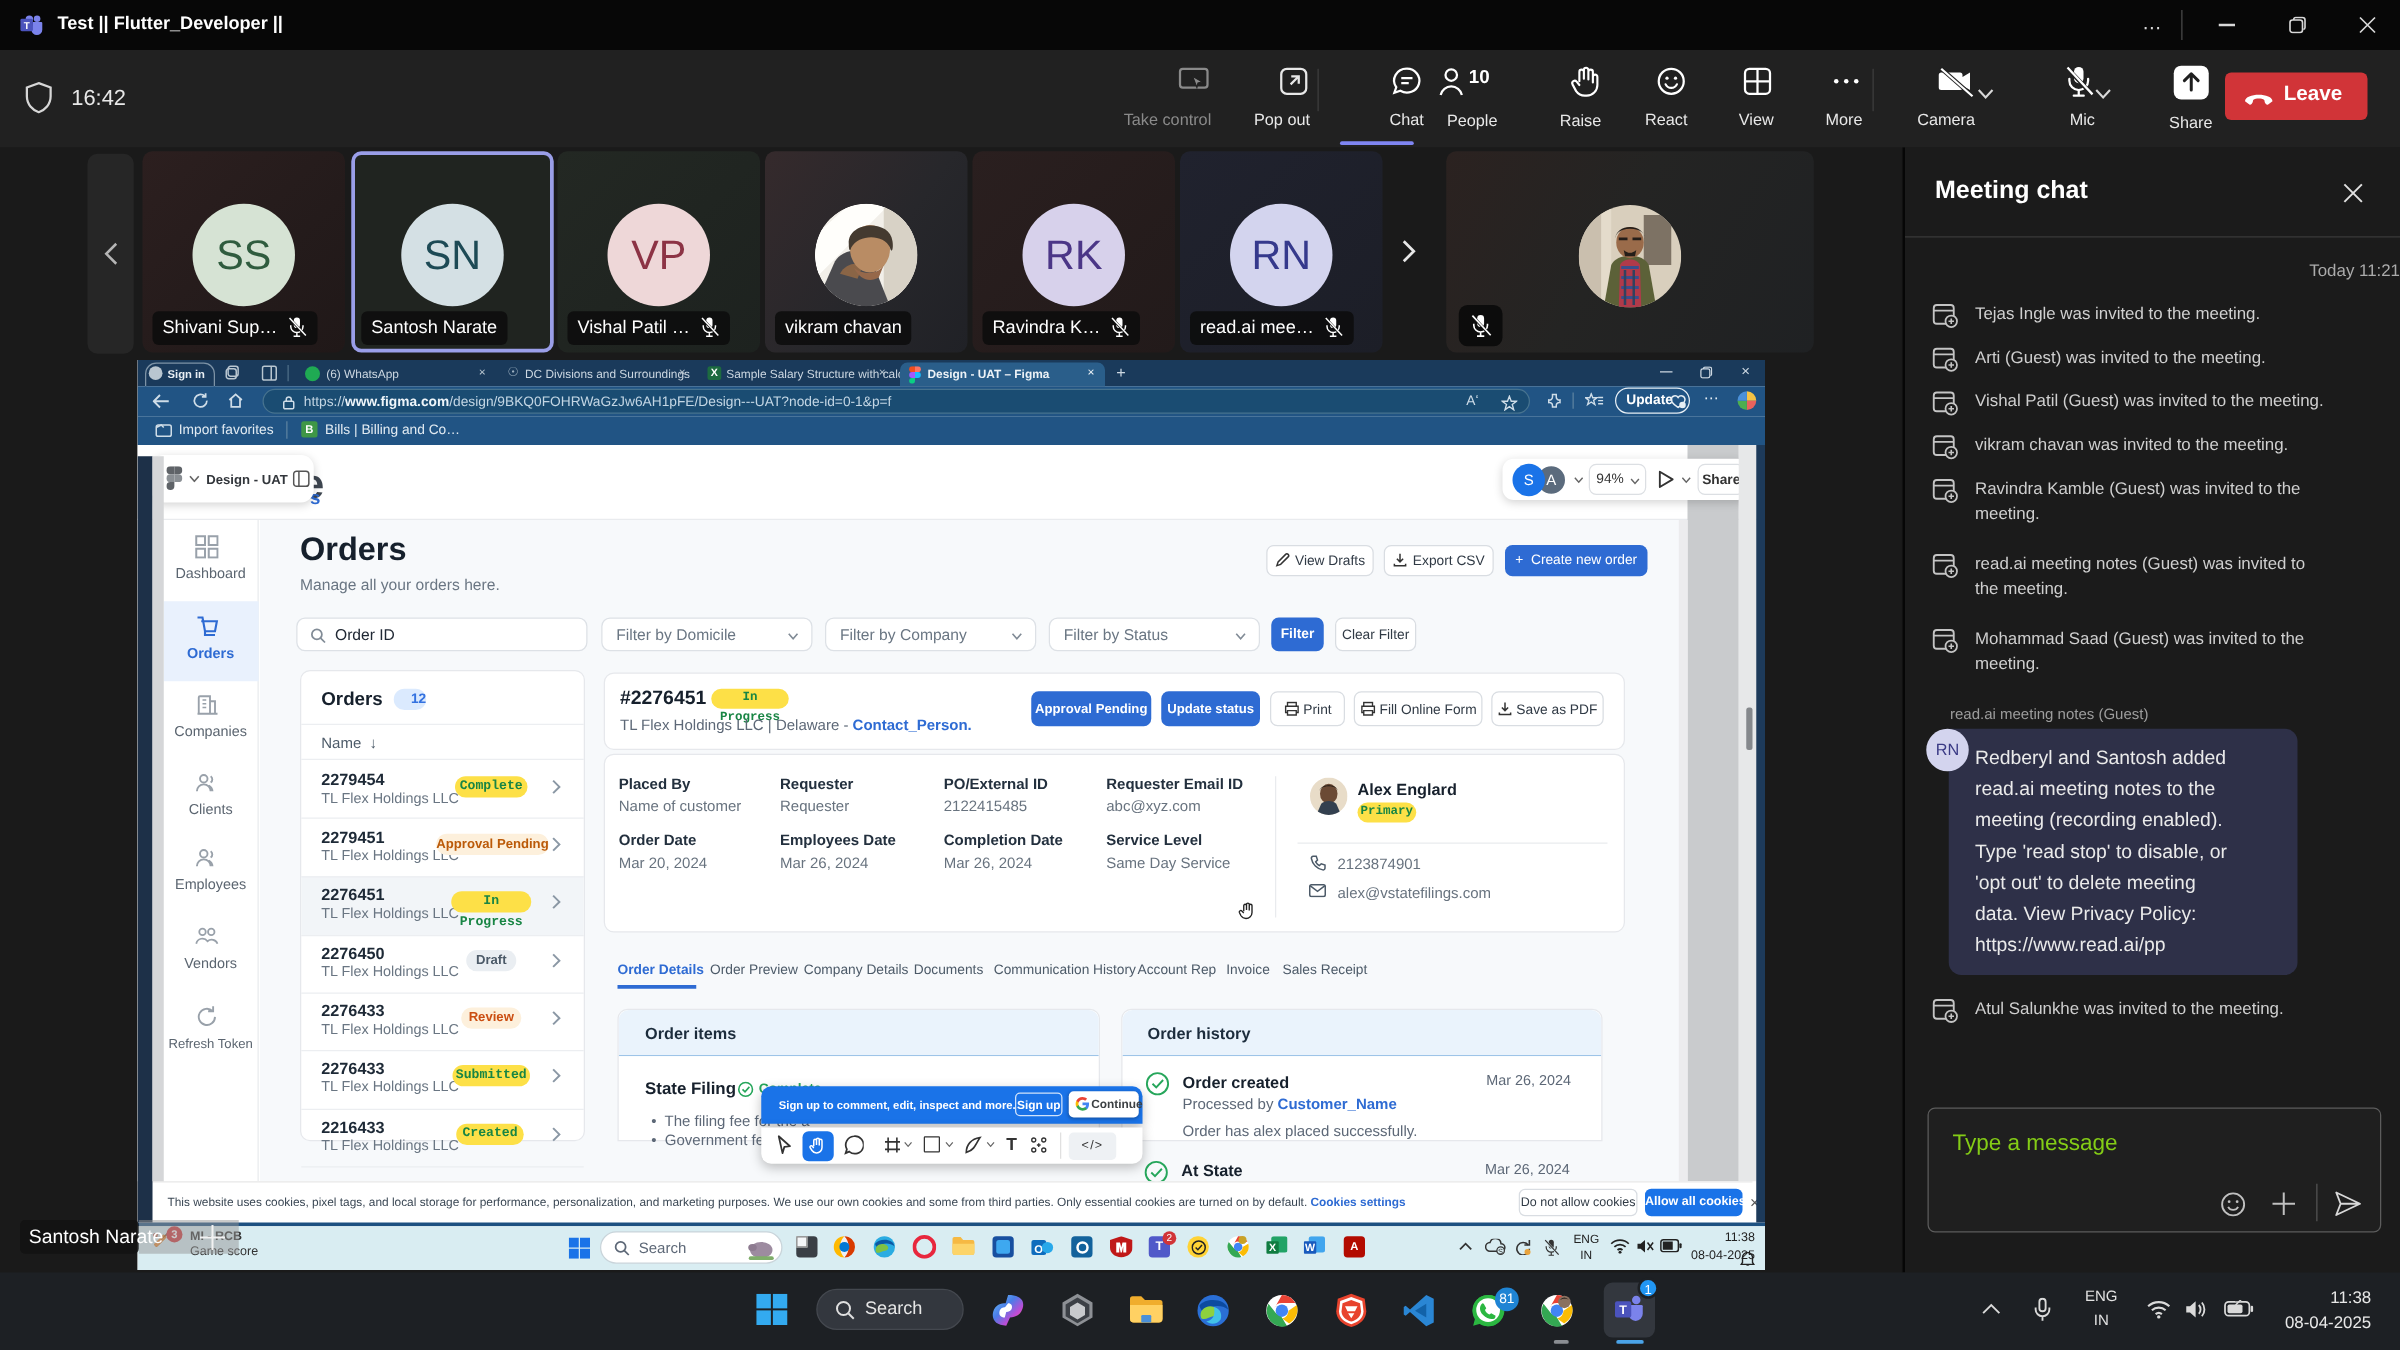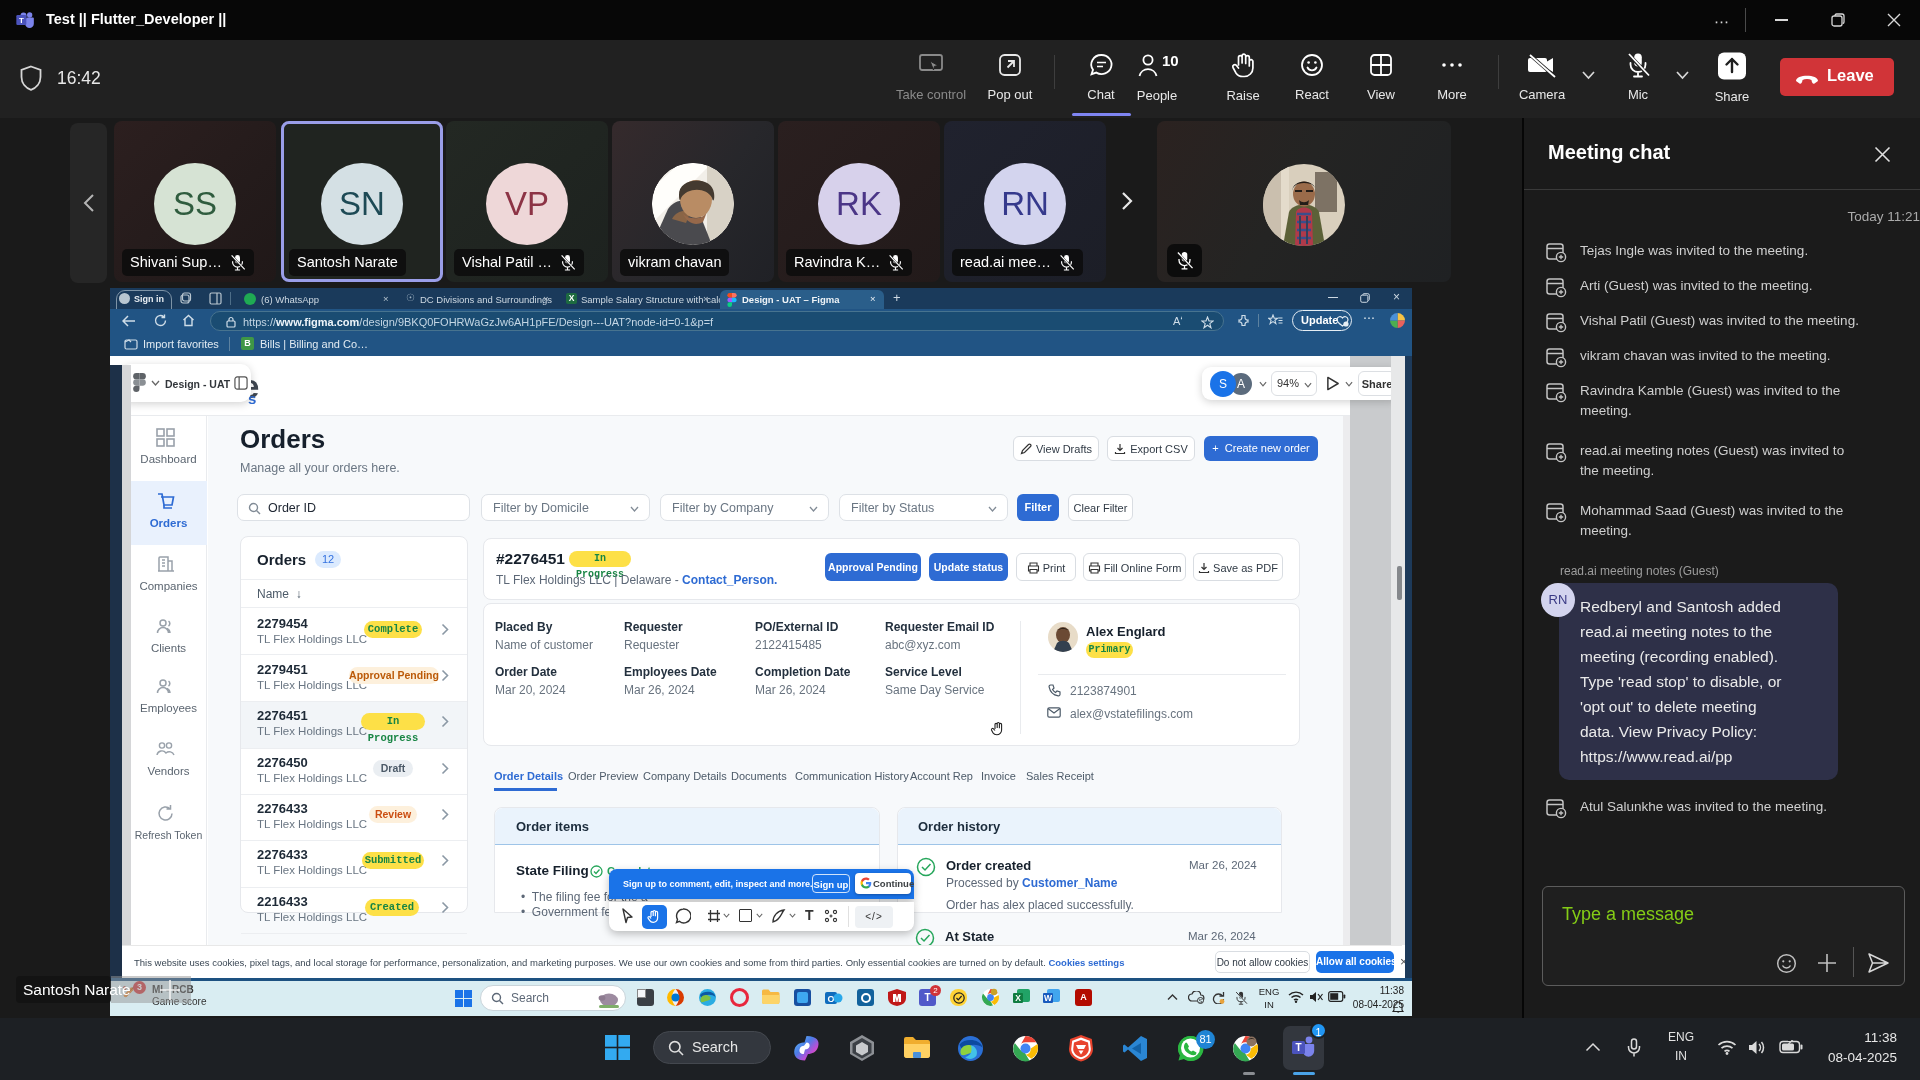--- a/index.html
+++ b/index.html
@@ -7,21 +7,21 @@
 #root { position:relative; width:1920px; height:1080px; overflow:hidden;
   font-family:"Liberation Sans", sans-serif; background:#1a1a1a; }
 .abs { position:absolute; }
 
 
 #titlebar { left:0; top:0; width:1920px; height:40px; background:#070707; }
 #titlebar .title { left:46px; top:11px; font-size:14.5px; color:#fff; font-weight:700; }
 
 
 #toolbar { left:0; top:40px; width:1920px; height:78px; background:#212121; }
-.tbtn { position:absolute; width:76px; top:12px; text-align:center; color:#e8e8e8; }
+.tbtn { position:absolute; width:76px; top:12px; text-align:right; color:#e8e8e8; }
 .tbtn .lbl { display:block; margin-top:5px; font-size:13px; }
 .tbtn.gray { color:#8a8a8a; }
 .tdiv { position:absolute; top:15px; width:1px; height:34px; background:#3e3e3e; }
 
 
 #stage { left:0; top:118px; width:1521px; height:900px; background:#1a1a1a; }
 
 
 .tile { position:absolute; top:3px; height:161px; border-radius:8px; overflow:hidden; }
 .avatar { position:absolute; left:50%; top:42px; width:82px; height:82px; margin-left:-41px;
@@ -524,21 +524,21 @@
         <span class="abs" style="left:11px;top:6px;font-size:12.5px;color:#6a7683">Filter by Status</span>
         <svg class="abs" style="left:148px;top:11px" width="9" height="6" viewBox="0 0 9 6">
             <path d="M1 1 L4.5 5 L8 1" fill="none" stroke="#818b96" stroke-width="1.3"></path>
           </svg>
       </div>
       <div class="blbtn" style="left:907px;top:206px;width:42px;height:27px;line-height:27px;font-weight:bold">Filter</div>
       <div class="wbtn" style="left:958px;top:206px;width:65px;height:27px;line-height:27px">Clear Filter</div>
 
       <div class="card" style="left:130px;top:248px;width:228px;height:377px">
         <span class="abs" style="left:16px;top:14px;font-size:15px;font-weight:bold;color:#16202c">Orders</span>
-        <span class="abs" style="left:74px;top:14px;width:26px;height:17px;background:#dbeafe;color:#3472e0;font-size:11px;font-weight:normal;text-align:center;line-height:17px;border-radius:9px">12</span>
+        <span class="abs" style="left:74px;top:14px;width:26px;height:17px;background:#dbeafe;color:#3472e0;font-size:11px;font-weight:bold;text-align:right;line-height:17px;border-radius:9px">12</span>
         <div class="abs" style="left:0;top:42px;width:226px;height:1px;background:#eceef1"></div>
         <span class="abs" style="left:16px;top:50px;font-size:12px;color:#4c5a68">Name&nbsp;&nbsp;↓</span>
         <div class="abs" style="left:0;top:70px;width:226px;height:1px;background:#eceef1"></div>
         <div class="abs" style="left:0;top:164px;width:226px;height:47px;background:#f2f5f8"></div>
         <span class="abs" style="left:16px;top:79px;font-size:13px;font-weight:bold;color:#1d2936">2279454</span>
         <span class="abs" style="left:16px;top:96px;font-size:11.5px;color:#6a7683">TL Flex Holdings LLC</span>
         <span class="badge bgreen" style="left:123px;top:84px;width:58px;height:17px;line-height:17px">Complete</span>
         <svg class="abs" style="left:200px;top:86px" width="8" height="13" viewBox="0 0 8 13">
             <path d="M1.5 1.5 L6.5 6.5 L1.5 11.5" fill="none" stroke="#8b98a5" stroke-width="1.6"></path>
           </svg>

